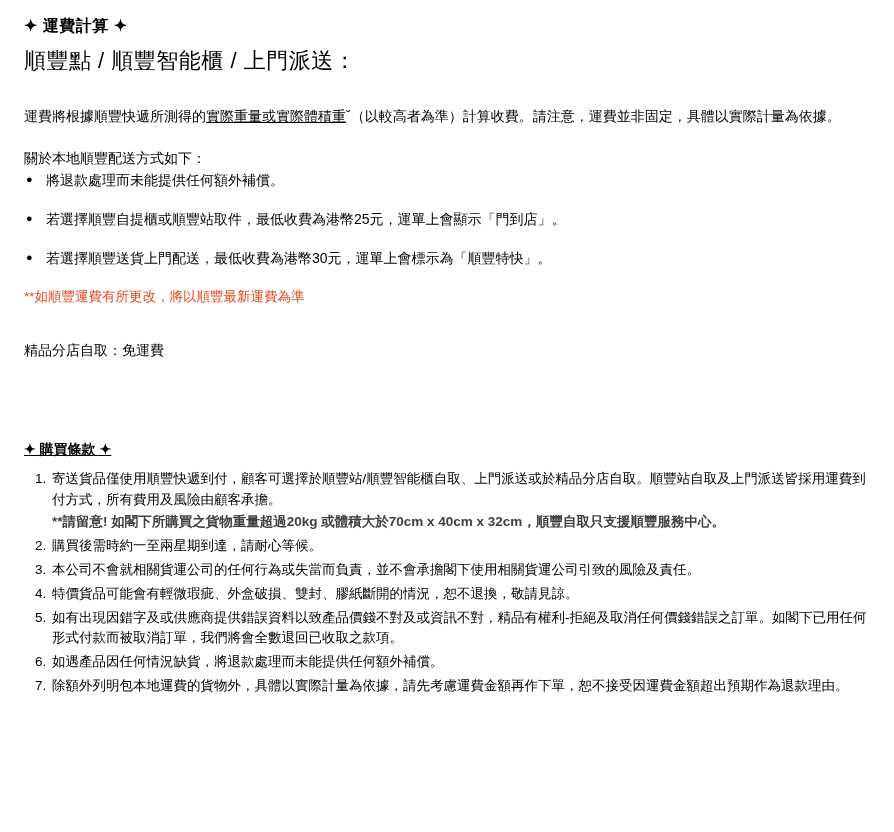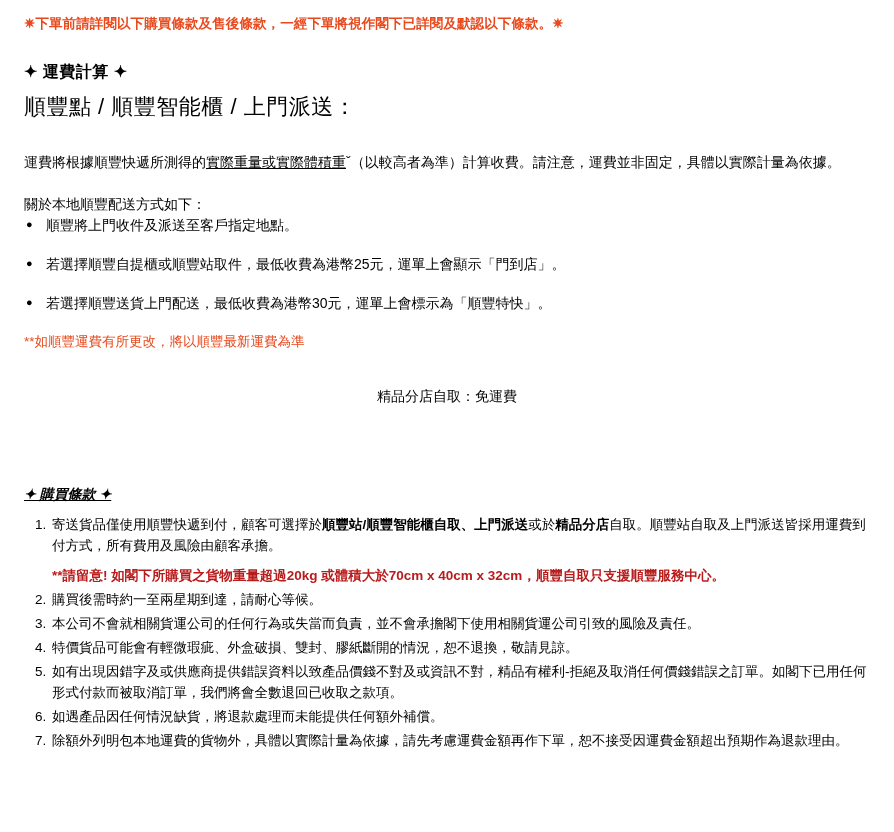--- a/index.html
+++ b/index.html
@@ -84,70 +84,67 @@
 
   .note-red {
     color: #e8491d;
     font-size: 13.5px;
     margin: 0 0 34px 0;
   }
 
   .pickup-free {
     font-size: 14px;
     margin: 0 0 78px 0;
-    text-align: center;
   }
 
   
   .h-terms {
     font-size: 14px;
     font-weight: bold;
     text-decoration: underline;
     margin: 0 0 10px 0;
-    font-style: italic;
   }
 
   ol.terms {
     margin: 0;
     padding-left: 26px;
     font-size: 13.5px;
     line-height: 1.55;
   }
   ol.terms > li {
     margin-bottom: 3px;
     padding-left: 2px;
   }
   ol.terms > li::marker {
     font-weight: normal;
   }
   .sub-red {
     display: block;
-    color: #b91c1c;
+    color: #404040;
     font-weight: bold;
-    margin-top: 10px;
+    margin-top: 1px;
   }
-  b.bold { font-weight: bold; }
+  b.bold { font-weight: normal; }
 </style>
 </head>
 <body>
 
 <div class="page">
 
-  <div class="top-warning">✷下單前請詳閱以下購買條款及售後條款，一經下單將視作閣下已詳閱及默認以下條款。✷</div>
 
   <h1 class="h-ship">✦ 運費計算 ✦</h1>
   <h2 class="h-methods">順豐點 / 順豐智能櫃 / 上門派送：</h2>
 
 
   <p class="body"><span>運費將根據順豐快遞所測得的</span><span class="underline">實際重量或實際體積重</span><span>ˇ（以較高者為準）計算收費。請注意，運費並非固定，具體以實際計量為依據。</span></p>
 
   <p class="body tight">關於本地順豐配送方式如下：</p>
 
   <ul class="bullets">
-    <li>順豐將上門收件及派送至客戶指定地點。</li>
+    <li>將退款處理而未能提供任何額外補償。</li>
     <li>若選擇順豐自提櫃或順豐站取件，最低收費為港幣25元，運單上會顯示「門到店」。</li>
     <li>若選擇順豐送貨上門配送，最低收費為港幣30元，運單上會標示為「順豐特快」。</li>
   </ul>
 
   <div class="note-red">**如順豐運費有所更改，將以順豐最新運費為準</div>
 
   <div class="pickup-free">精品分店自取：免運費</div>
 
   <div class="h-terms">✦ 購買條款 ✦</div>
 

